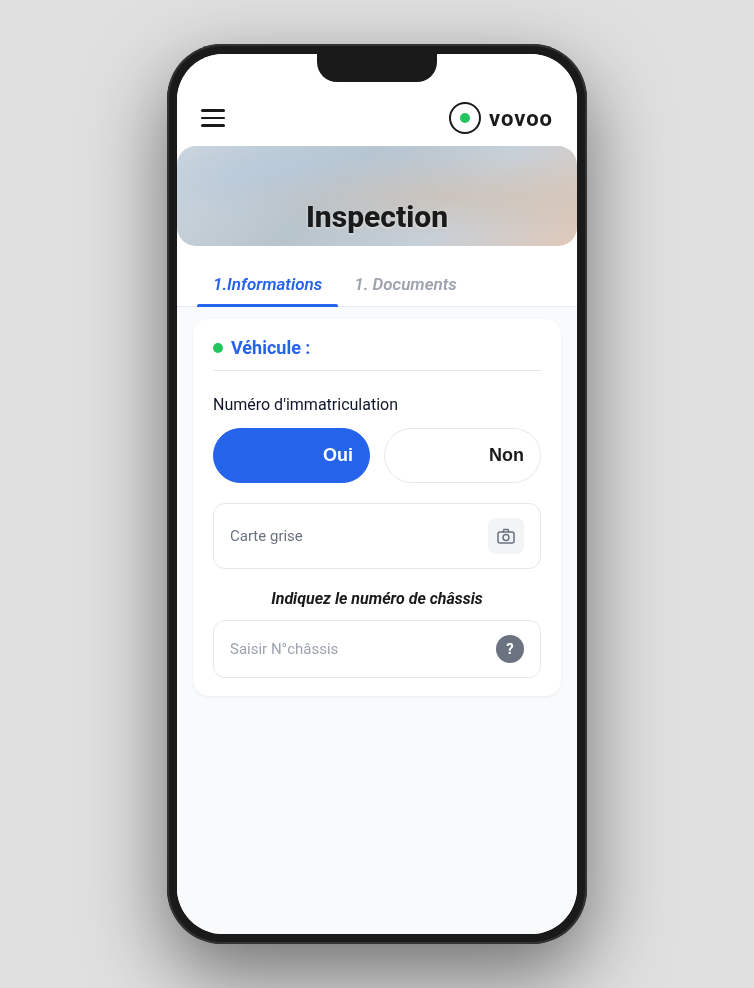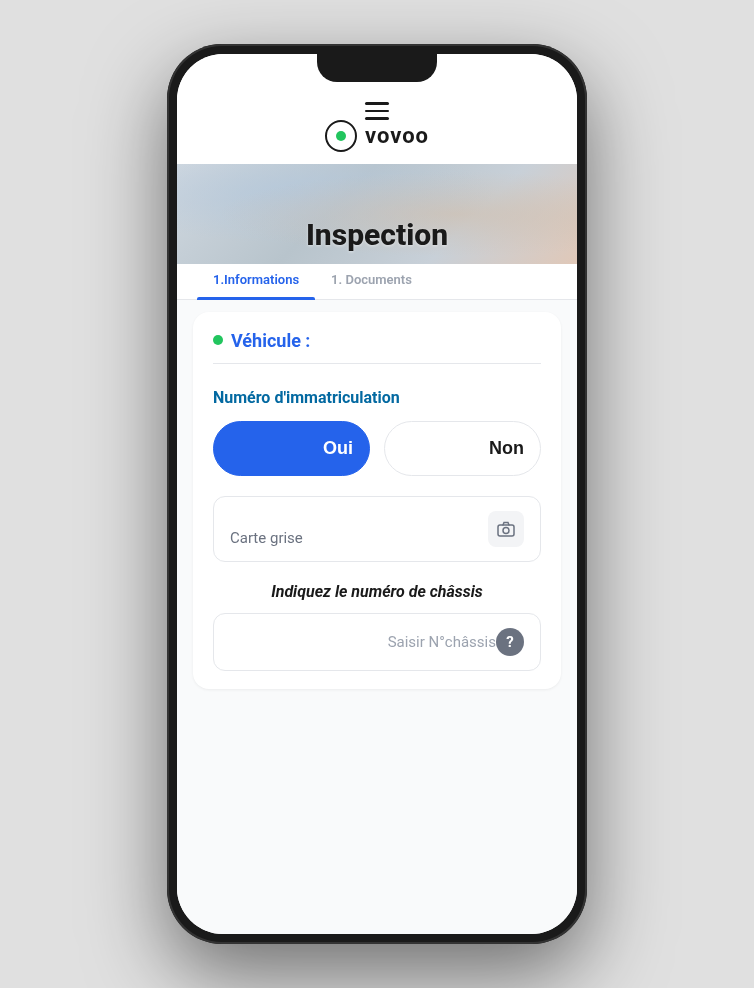--- a/index.html
+++ b/index.html
@@ -59,21 +59,20 @@
     }
 
     
     .header {
       display: flex;
       align-items: center;
       justify-content: space-between;
       padding: 48px 24px 12px 24px;
       background: #fff;
       z-index: 10;
-      flex-direction: column;
     }
 
     .hamburger-icon {
       display: flex;
       flex-direction: column;
       gap: 5px;
       cursor: pointer;
     }
 
     .hamburger-icon span {
@@ -116,20 +115,21 @@
       letter-spacing: 1px;
     }
 
     
     .hero-image {
       width: 100%;
       height: 100px;
       background: linear-gradient(135deg, #d0d8e0 0%, #b8c4cc 40%, #c8d0d8 70%, #e0c8b8 100%);
       position: relative;
       overflow: hidden;
+      border-radius: 19px;
     }
 
     .hero-image::before {
       content: '';
       position: absolute;
       top: 0; left: 0; right: 0; bottom: 0;
       background: 
         radial-gradient(ellipse at 70% 50%, rgba(210,190,170,0.6) 0%, transparent 60%),
         radial-gradient(ellipse at 30% 30%, rgba(180,200,220,0.8) 0%, transparent 50%);
     }
@@ -148,27 +148,28 @@
 
     
     .tabs {
       display: flex;
       padding: 0 20px;
       background: #fff;
       border-bottom: 1px solid #e5e7eb;
     }
 
     .tab {
-      padding: 8px 16px 12px;
-      font-size: 13px;
+      padding: 28px 16px 12px;
+      font-size: 17px;
       font-weight: 600;
       color: #9ca3af;
       cursor: pointer;
       position: relative;
       white-space: nowrap;
+      font-style: italic;
     }
 
     .tab.active {
       color: #2563eb;
     }
 
     .tab.active::after {
       content: '';
       position: absolute;
       bottom: -1px;
@@ -210,22 +211,22 @@
     .section-title .dot {
       width: 10px;
       height: 10px;
       background: #22c55e;
       border-radius: 50%;
       display: inline-block;
     }
 
     .field-label {
       font-size: 16px;
-      font-weight: 700;
-      color: #0369a1;
+      font-weight: 400;
+      color: #0f172a;
       margin-bottom: 14px;
     }
 
     .toggle-group {
       display: flex;
       gap: 14px;
       margin-bottom: 20px;
     }
 
     .toggle-btn {
@@ -250,21 +251,21 @@
 
     .photo-label {
       font-size: 16px;
       font-weight: 700;
       color: #1a1a1a;
       margin-bottom: 12px;
     }
 
     .photo-input {
       display: flex;
-      align-items: flex-end;
+      align-items: center;
       justify-content: space-between;
       border: 1.5px solid #e5e7eb;
       border-radius: 12px;
       padding: 14px 16px;
       background: #fff;
       cursor: pointer;
       margin-bottom: 20px;
     }
 
     .photo-input-text {
@@ -288,21 +289,21 @@
       font-weight: 700;
       color: #1a1a1a;
       margin-bottom: 12px;
       text-align: center;
       font-style: italic;
     }
 
     .chassis-input {
       display: flex;
       align-items: center;
-      justify-content: flex-end;
+      justify-content: space-between;
       border: 1.5px solid #e5e7eb;
       border-radius: 12px;
       padding: 14px 16px;
       background: #fff;
       cursor: pointer;
     }
 
     .chassis-input-text {
       font-size: 15px;
       color: #9ca3af;

